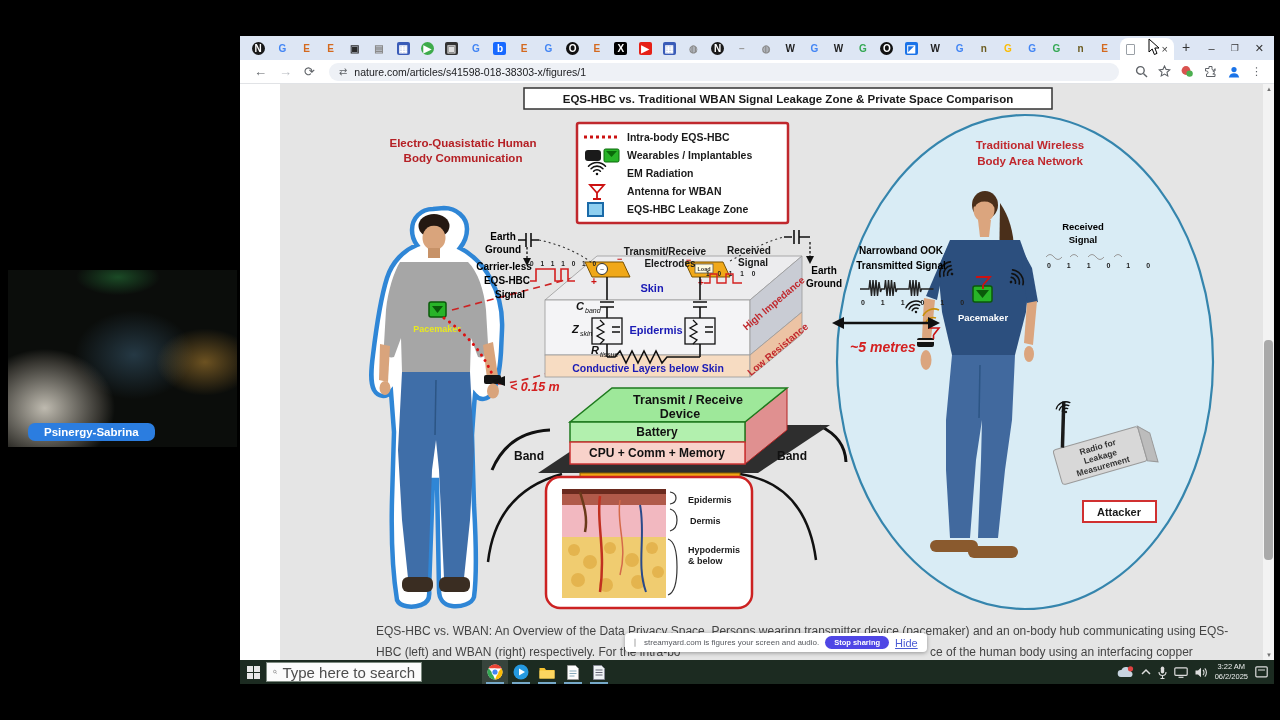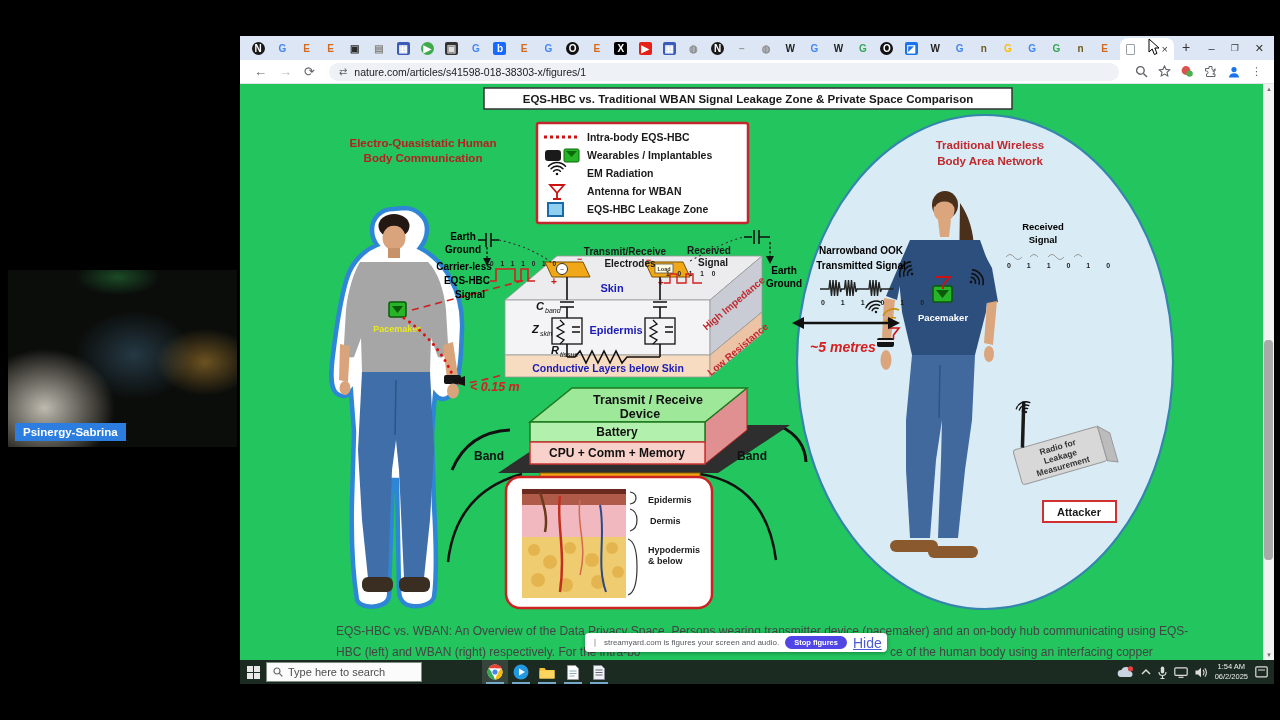--- a/index.html
+++ b/index.html
@@ -22,55 +22,55 @@
 
   .toolbar{height:24px;background:#fff;border-bottom:1px solid #e1e3e6;display:flex;align-items:center;padding:0 8px;position:relative;}
   .nav-ic{font-size:13px;color:#5f6368;margin:0 6px;line-height:1;}
   .nav-ic.dis{color:#b8bcc2;}
   .omnibox{flex:1;height:18px;background:#eef1f6;border-radius:9px;display:flex;align-items:center;
         padding:0 10px;margin:0 8px;max-width:790px;}
   .omnibox .site-ic{font-size:10px;color:#5f6368;margin-right:7px;}
   .url{font-size:10.5px;color:#202124;}
   .tb-right{display:flex;align-items:center;gap:10px;margin-left:auto;padding-right:4px;}
 
-  .content{position:relative;height:576px;background:#22c55e;overflow:hidden;}
+  .content{position:relative;height:576px;background:#e5e5e5;overflow:hidden;margin-left:40px;}
   .vscroll{position:absolute;right:0;top:0;width:11px;height:576px;background:#f3f3f3;}
   .vthumb{position:absolute;right:1px;top:256px;width:9px;height:220px;background:#a9a9a9;border-radius:4px;}
   .varrow{position:absolute;right:2px;font-size:6px;color:#707070;}
 
   
   .sy-bar{position:absolute;left:345px;top:549px;width:302px;height:19px;background:#fff;border-radius:4px;
         box-shadow:0 1px 4px rgba(0,0,0,.35);display:flex;align-items:center;padding:0 8px;gap:6px;z-index:30;}
   .sy-dots{color:#b9b9b9;font-size:8px;letter-spacing:1px;}
   .sy-msg{font-size:8px;color:#55585e;white-space:nowrap;}
   .sy-stop{background:#4f46e5;color:#fff;font-size:7.5px;font-weight:bold;border:none;border-radius:8px;
         padding:2px 9px;white-space:nowrap;}
-  .sy-hide{font-size:14px;color:#4a5bd4;text-decoration:underline;text-align:right;}
+  .sy-hide{font-size:11px;color:#4a5bd4;text-decoration:underline;text-align:right;}
 
   
   .taskbar{position:absolute;left:0;bottom:0;width:1034px;height:24px;background:#1c2b21;display:flex;align-items:center;}
   .tb-start{width:26px;display:flex;justify-content:center;}
   .tb-search{width:156px;height:20px;background:#fbfbfb;border:1px solid #7d8a80;display:flex;align-items:center;
         padding:0 6px;gap:5px;margin-right:60px;}
-  .tb-search-txt{font-size:11px;color:#4d4d4d;white-space:nowrap;}
+  .tb-search-txt{font-size:15px;color:#4d4d4d;white-space:nowrap;}
   .tb-app{width:26px;height:24px;display:flex;align-items:center;justify-content:center;position:relative;}
   .tb-app.on::after{content:"";position:absolute;left:4px;bottom:0;width:18px;height:2px;background:#76a9c9;}
   .tb-app.hl{background:rgba(255,255,255,.12);}
   .tray{margin-left:auto;display:flex;align-items:center;gap:7px;padding-right:6px;}
   .clock{font-size:7.5px;color:#eceeee;text-align:center;line-height:1.3;}
 
   
   .video-thumb{position:absolute;left:8px;top:270px;width:229px;height:177px;background:
       radial-gradient(95px 80px at 16% 78%, rgba(215,210,198,.88), rgba(125,118,108,.38) 58%, transparent 74%),
       radial-gradient(70px 48px at 86% 52%, rgba(205,150,55,.5), transparent 70%),
       radial-gradient(80px 60px at 55% 48%, rgba(58,92,115,.55), transparent 74%),
       radial-gradient(60px 26px at 48% 4%, rgba(40,125,60,.55), transparent 70%),
       #0b0d0b;}
-  .name-pill{position:absolute;left:7px;bottom:6px;background:#2b7de0;color:#fff;font-weight:bold;
-      font-size:11.5px;padding:3px 8px;border-radius:0;}
+  .name-pill{position:absolute;left:20px;bottom:6px;background:#2b7de0;color:#fff;font-weight:bold;
+      font-size:11.5px;padding:3px 16px;border-radius:7px;}
 
   .cursor{position:absolute;left:1148px;top:38px;z-index:60;}
 </style>
 </head>
 <body>
 
 <div class="stage">
 
   <div class="screen">
 
@@ -461,21 +461,21 @@
           <text x="336" y="635">EQS-HBC vs. WBAN: An Overview of the Data Privacy Space. Persons wearing transmitter device (pacemaker) and an on-body hub communicating using EQS-</text>
           <text x="336" y="656">HBC (left) and WBAN (right) respectively. For the intra-bo</text>
           <text x="890" y="656">ce of the human body using an interfacing copper</text>
         </g>
       </svg>
 
       
       <div class="sy-bar">
         <span class="sy-dots">∥</span>
         <span class="sy-msg">streamyard.com is figures your screen and audio.</span>
-        <button class="sy-stop">Stop figures</button>
+        <button class="sy-stop">Stop sharing</button>
         <span class="sy-hide">Hide</span>
       </div>
 
       
       <div class="vscroll">
         <span class="varrow" style="top:2px;">▲</span>
         <div class="vthumb"></div>
         <span class="varrow" style="bottom:2px;">▼</span>
       </div>
     </div>
@@ -550,21 +550,21 @@
         </svg>
         <svg width="14" height="11" viewBox="0 0 14 11">
           <rect x="0.8" y="0.8" width="12.4" height="7.5" rx="1" fill="none" stroke="#ddd" stroke-width="1.2"></rect>
           <line x1="4.5" y1="10.3" x2="9.5" y2="10.3" stroke="#ddd" stroke-width="1.2"></line>
         </svg>
         <svg width="13" height="11" viewBox="0 0 13 11">
           <polygon points="0.5,3.5 3,3.5 6,0.8 6,10.2 3,7.5 0.5,7.5" fill="#ddd"></polygon>
           <path d="M8 3 a3.5 3.5 0 0 1 0 5 M9.8 1.4 a6 6 0 0 1 0 8.2" stroke="#ddd" stroke-width="1.1" fill="none"></path>
         </svg>
         <div class="clock">
-          <div>1:54 AM</div>
+          <div>3:22 AM</div>
           <div>06/2/2025</div>
         </div>
         <svg width="13" height="12" viewBox="0 0 13 12">
           <rect x="0.8" y="0.8" width="11.4" height="10" rx="1" fill="none" stroke="#ddd" stroke-width="1.2"></rect>
           <line x1="3" y1="4" x2="10" y2="4" stroke="#ddd" stroke-width="1"></line>
         </svg>
       </div>
     </div>
   </div>
 

